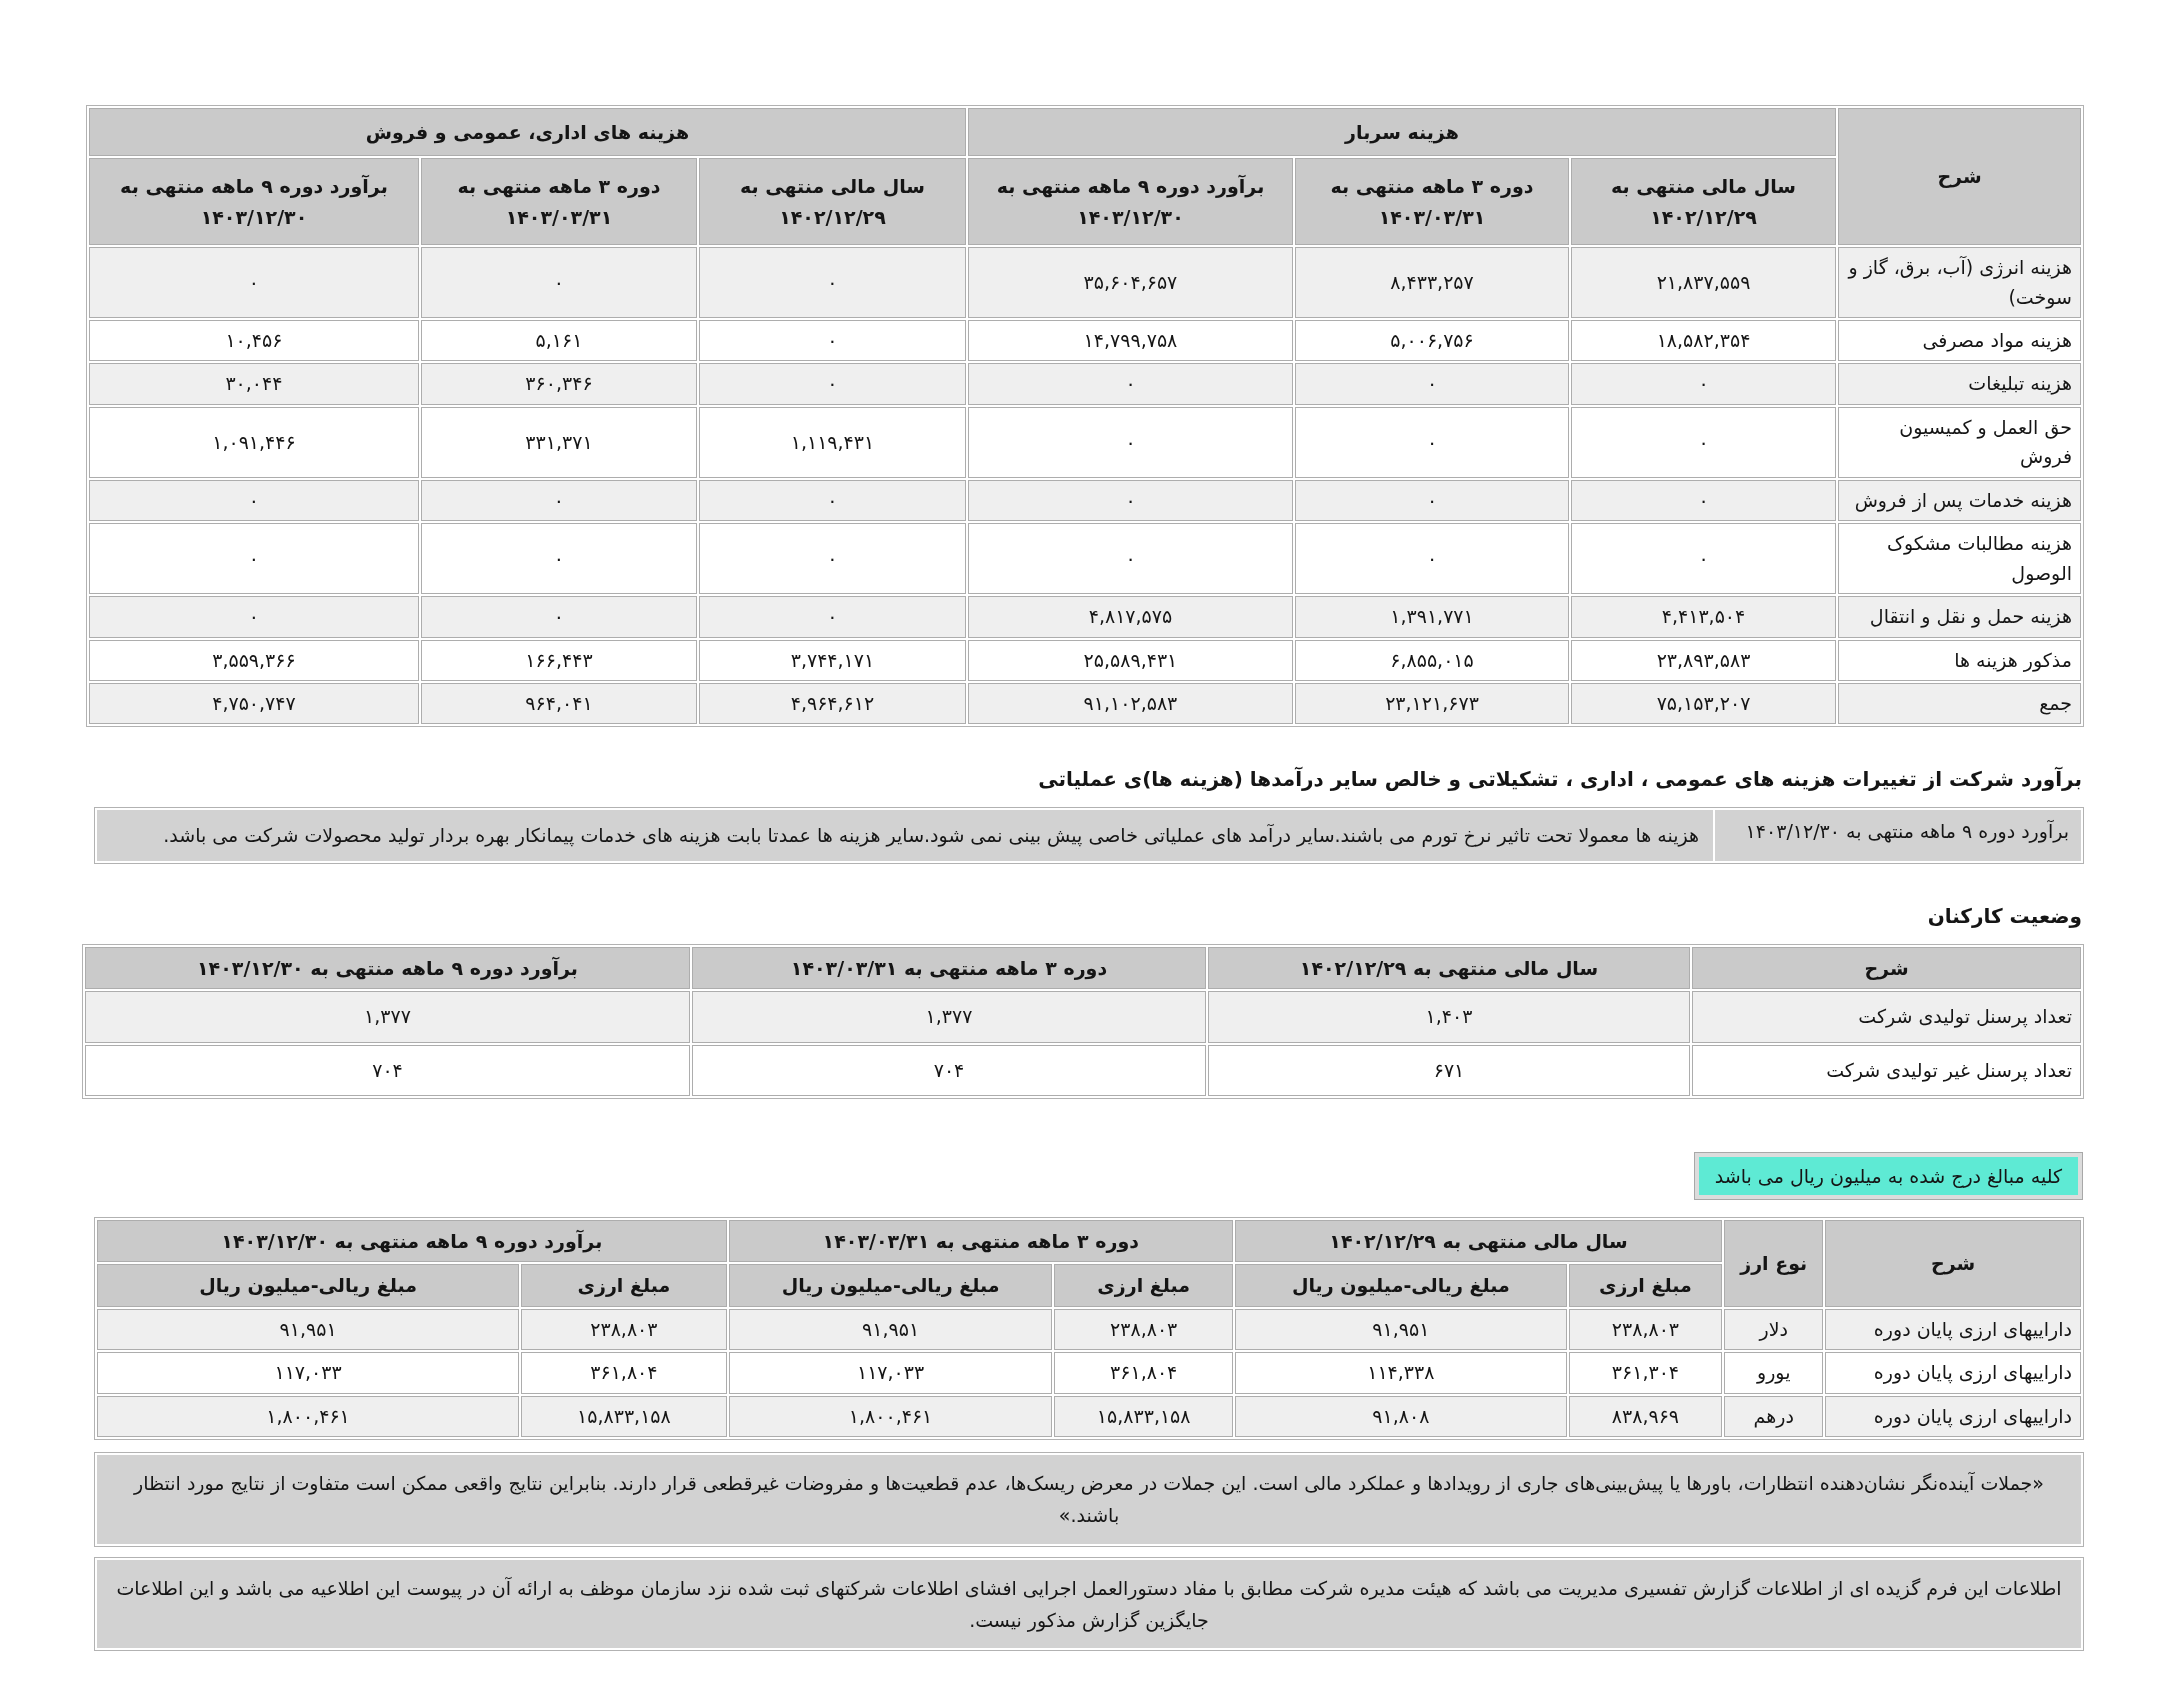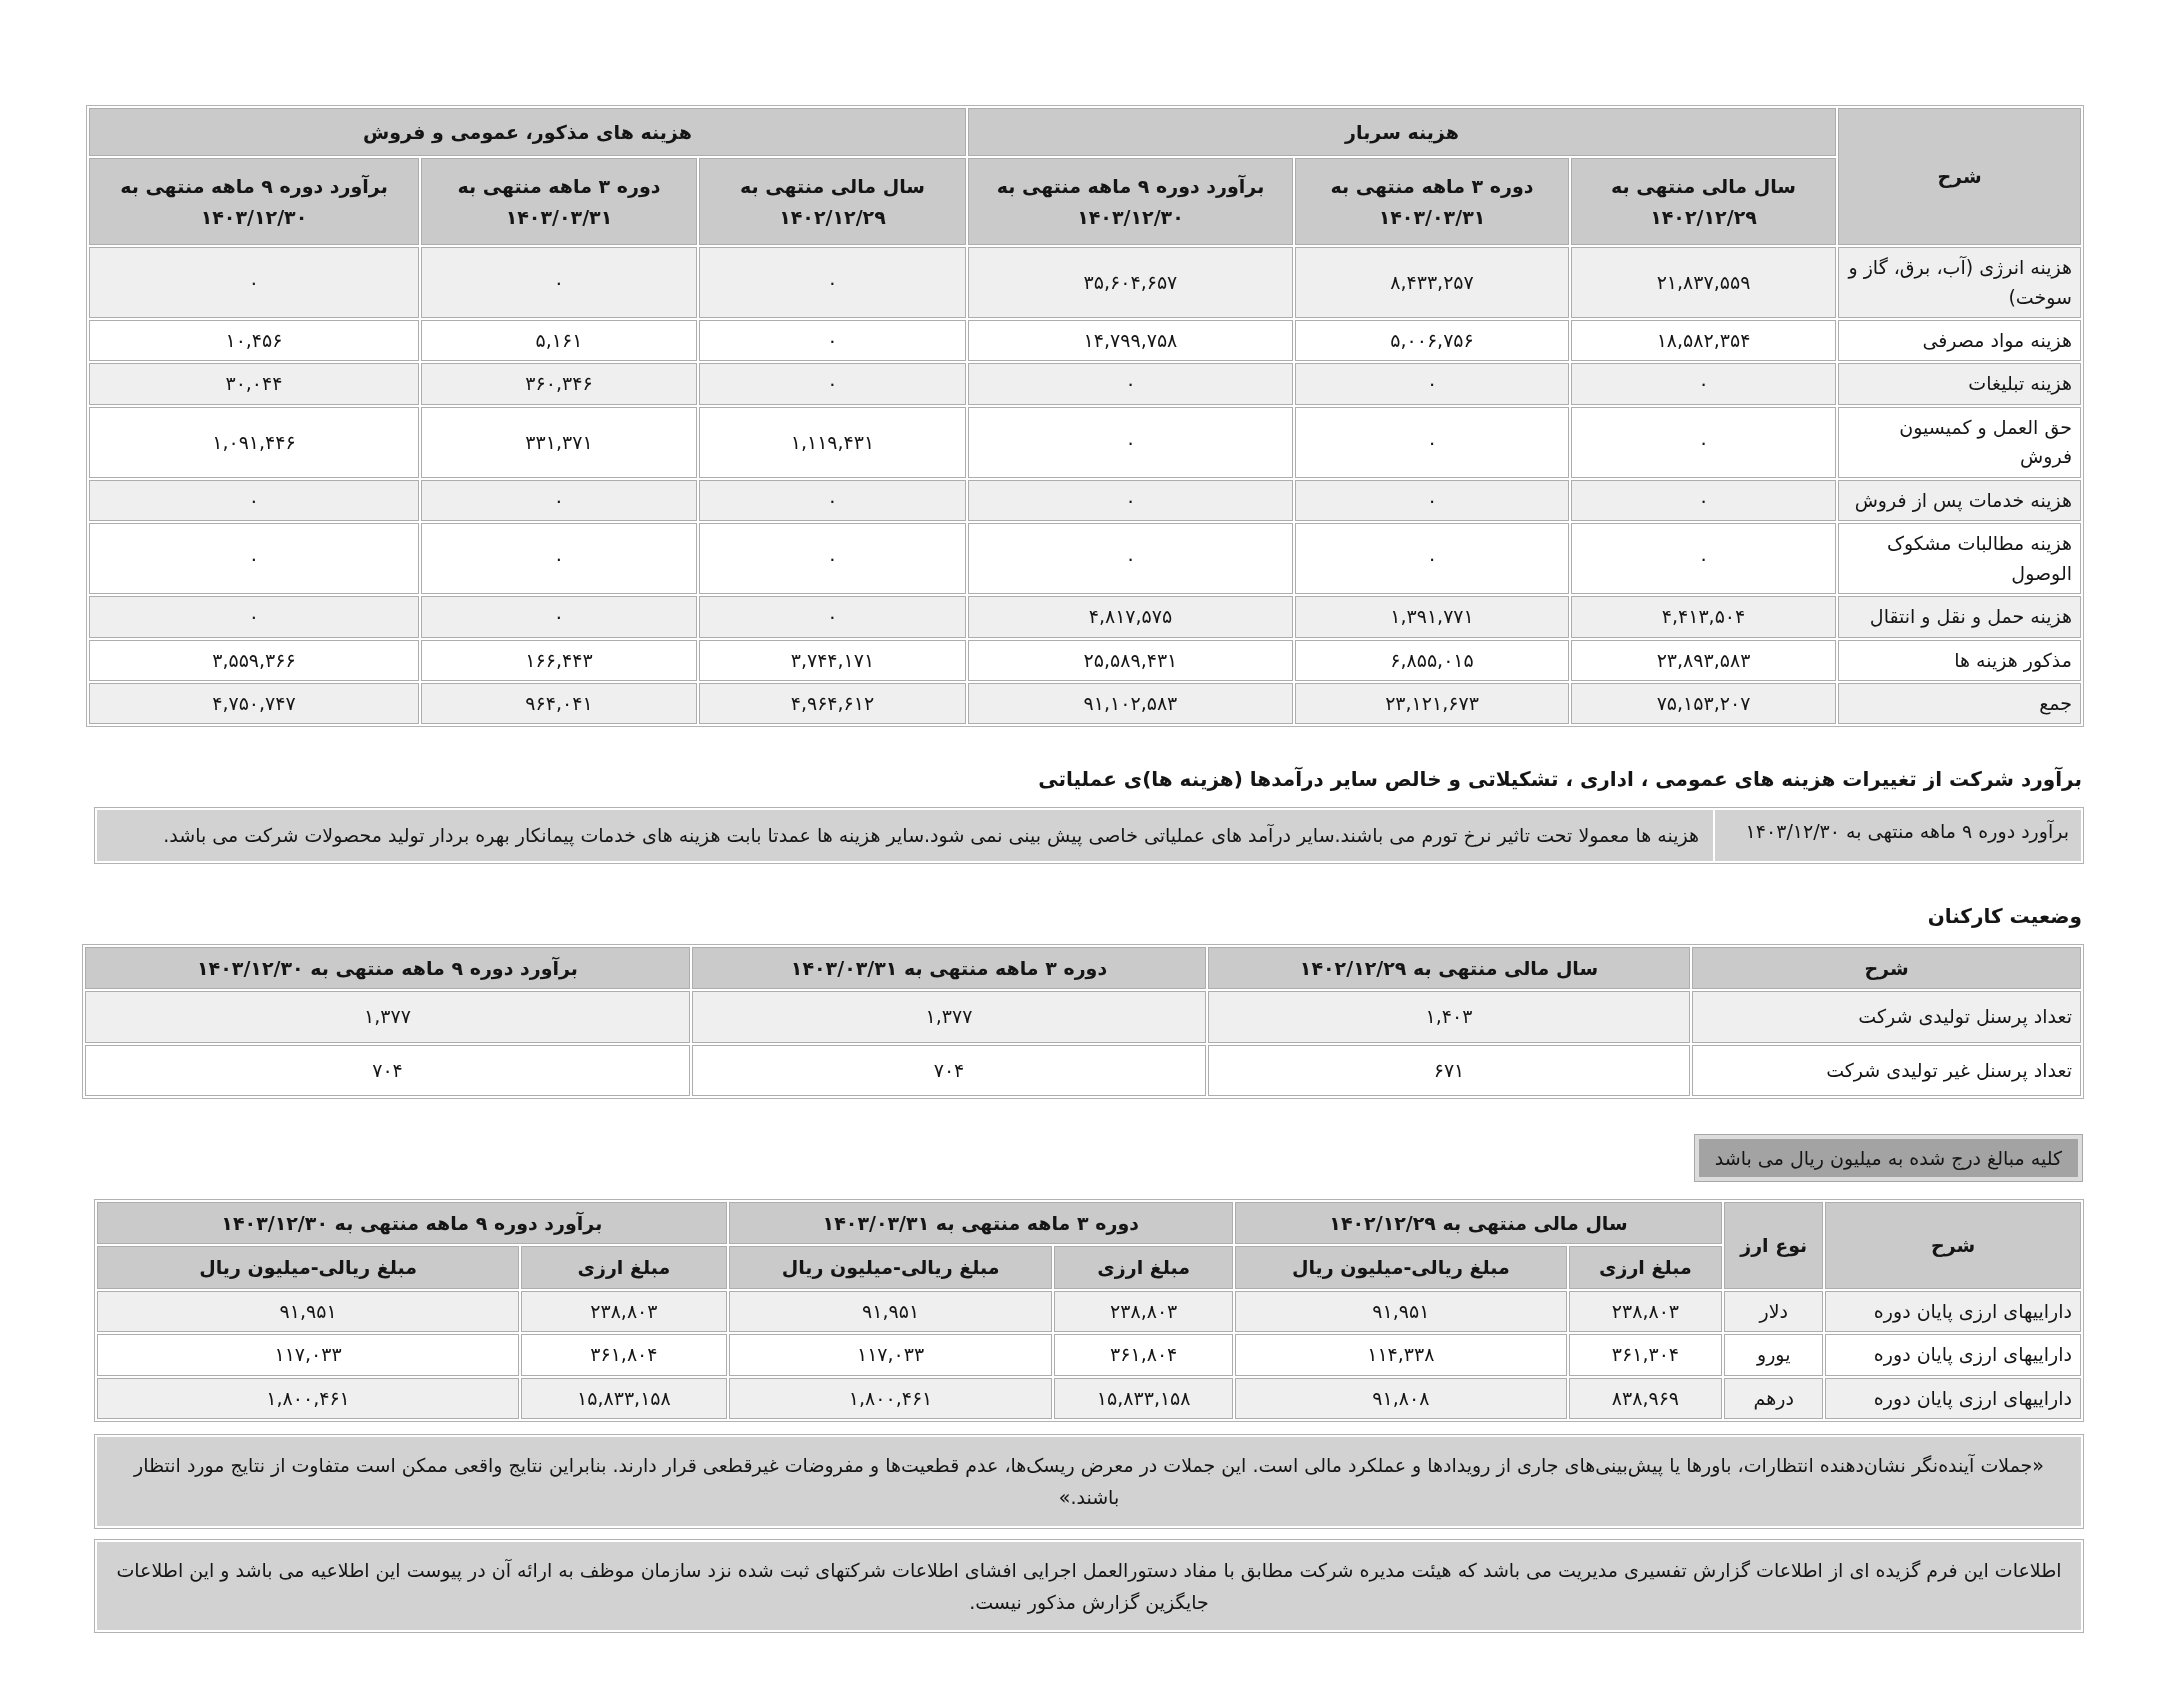--- a/index.html
+++ b/index.html
@@ -16,22 +16,22 @@
   th{background:#cacaca;font-weight:bold;text-align:center;line-height:1.6;}
   td{text-align:center;line-height:1.55;}
   td.lbl{text-align:right;}
   tbody tr:nth-child(odd) td{background:#efefef;}
   tbody tr:nth-child(even) td{background:#ffffff;}
   .sec-heading{font-size:20px;font-weight:bold;margin:40px 2px 16px 0;text-align:right;}
   .band{border:1px solid #b2b2b2;background:#fff;padding:2px;margin:0 0 6px 0;}
   .band-inner{background:#d2d2d2;display:flex;align-items:stretch;}
   .band-label{flex:0 0 342px;border-left:2px solid #fff;padding:10px 12px;font-size:19px;text-align:right;}
   .band-text{flex:1 1 auto;padding:10px 14px;font-size:19px;text-align:right;line-height:1.6;}
-  .note-box{display:inline-block;background:#a3a3a3;border:4px solid #dcdcdc;outline:1px solid #a8a8a8;
-            padding:8px 16px;font-size:19px;margin:2px 2px 18px 0;}
+  .note-box{display:inline-block;background:#5eead4;border:4px solid #dcdcdc;outline:1px solid #a8a8a8;
+            padding:8px 16px;font-size:19px;margin:20px 2px 18px 0;}
   .disc{border:1px solid #b2b2b2;background:#fff;padding:2px;margin-bottom:10px;}
   .disc-inner{background:#d2d2d2;padding:12px 14px;font-size:19px;text-align:center;line-height:1.7;}
   .exp-table th{padding:8px 6px;}
   .exp-table .sub th{padding:12px 6px;}
 </style>
 </head>
 <body>
 
 <div class="page">
 
@@ -43,21 +43,21 @@
         <col style="width:274px">
         <col style="width:325px">
       <col style="width:267px">
         <col style="width:276px">
         <col style="width:330px">
     </colgroup>
     <thead>
       <tr>
         <th rowspan="2">شرح</th>
         <th colspan="3">هزینه سربار</th>
-        <th colspan="3">هزینه های مذکور، عمومی و فروش</th>
+        <th colspan="3">هزینه های اداری، عمومی و فروش</th>
       </tr>
       <tr class="sub">
         <th>سال مالی منتهی به ۱۴۰۲/۱۲/۲۹</th>
         <th>دوره ۳ ماهه منتهی به ۱۴۰۳/۰۳/۳۱</th>
         <th>برآورد دوره ۹ ماهه منتهی به ۱۴۰۳/۱۲/۳۰</th>
         <th>سال مالی منتهی به ۱۴۰۲/۱۲/۲۹</th>
         <th>دوره ۳ ماهه منتهی به ۱۴۰۳/۰۳/۳۱</th>
         <th>برآورد دوره ۹ ماهه منتهی به ۱۴۰۳/۱۲/۳۰</th>
       </tr>
     </thead>

